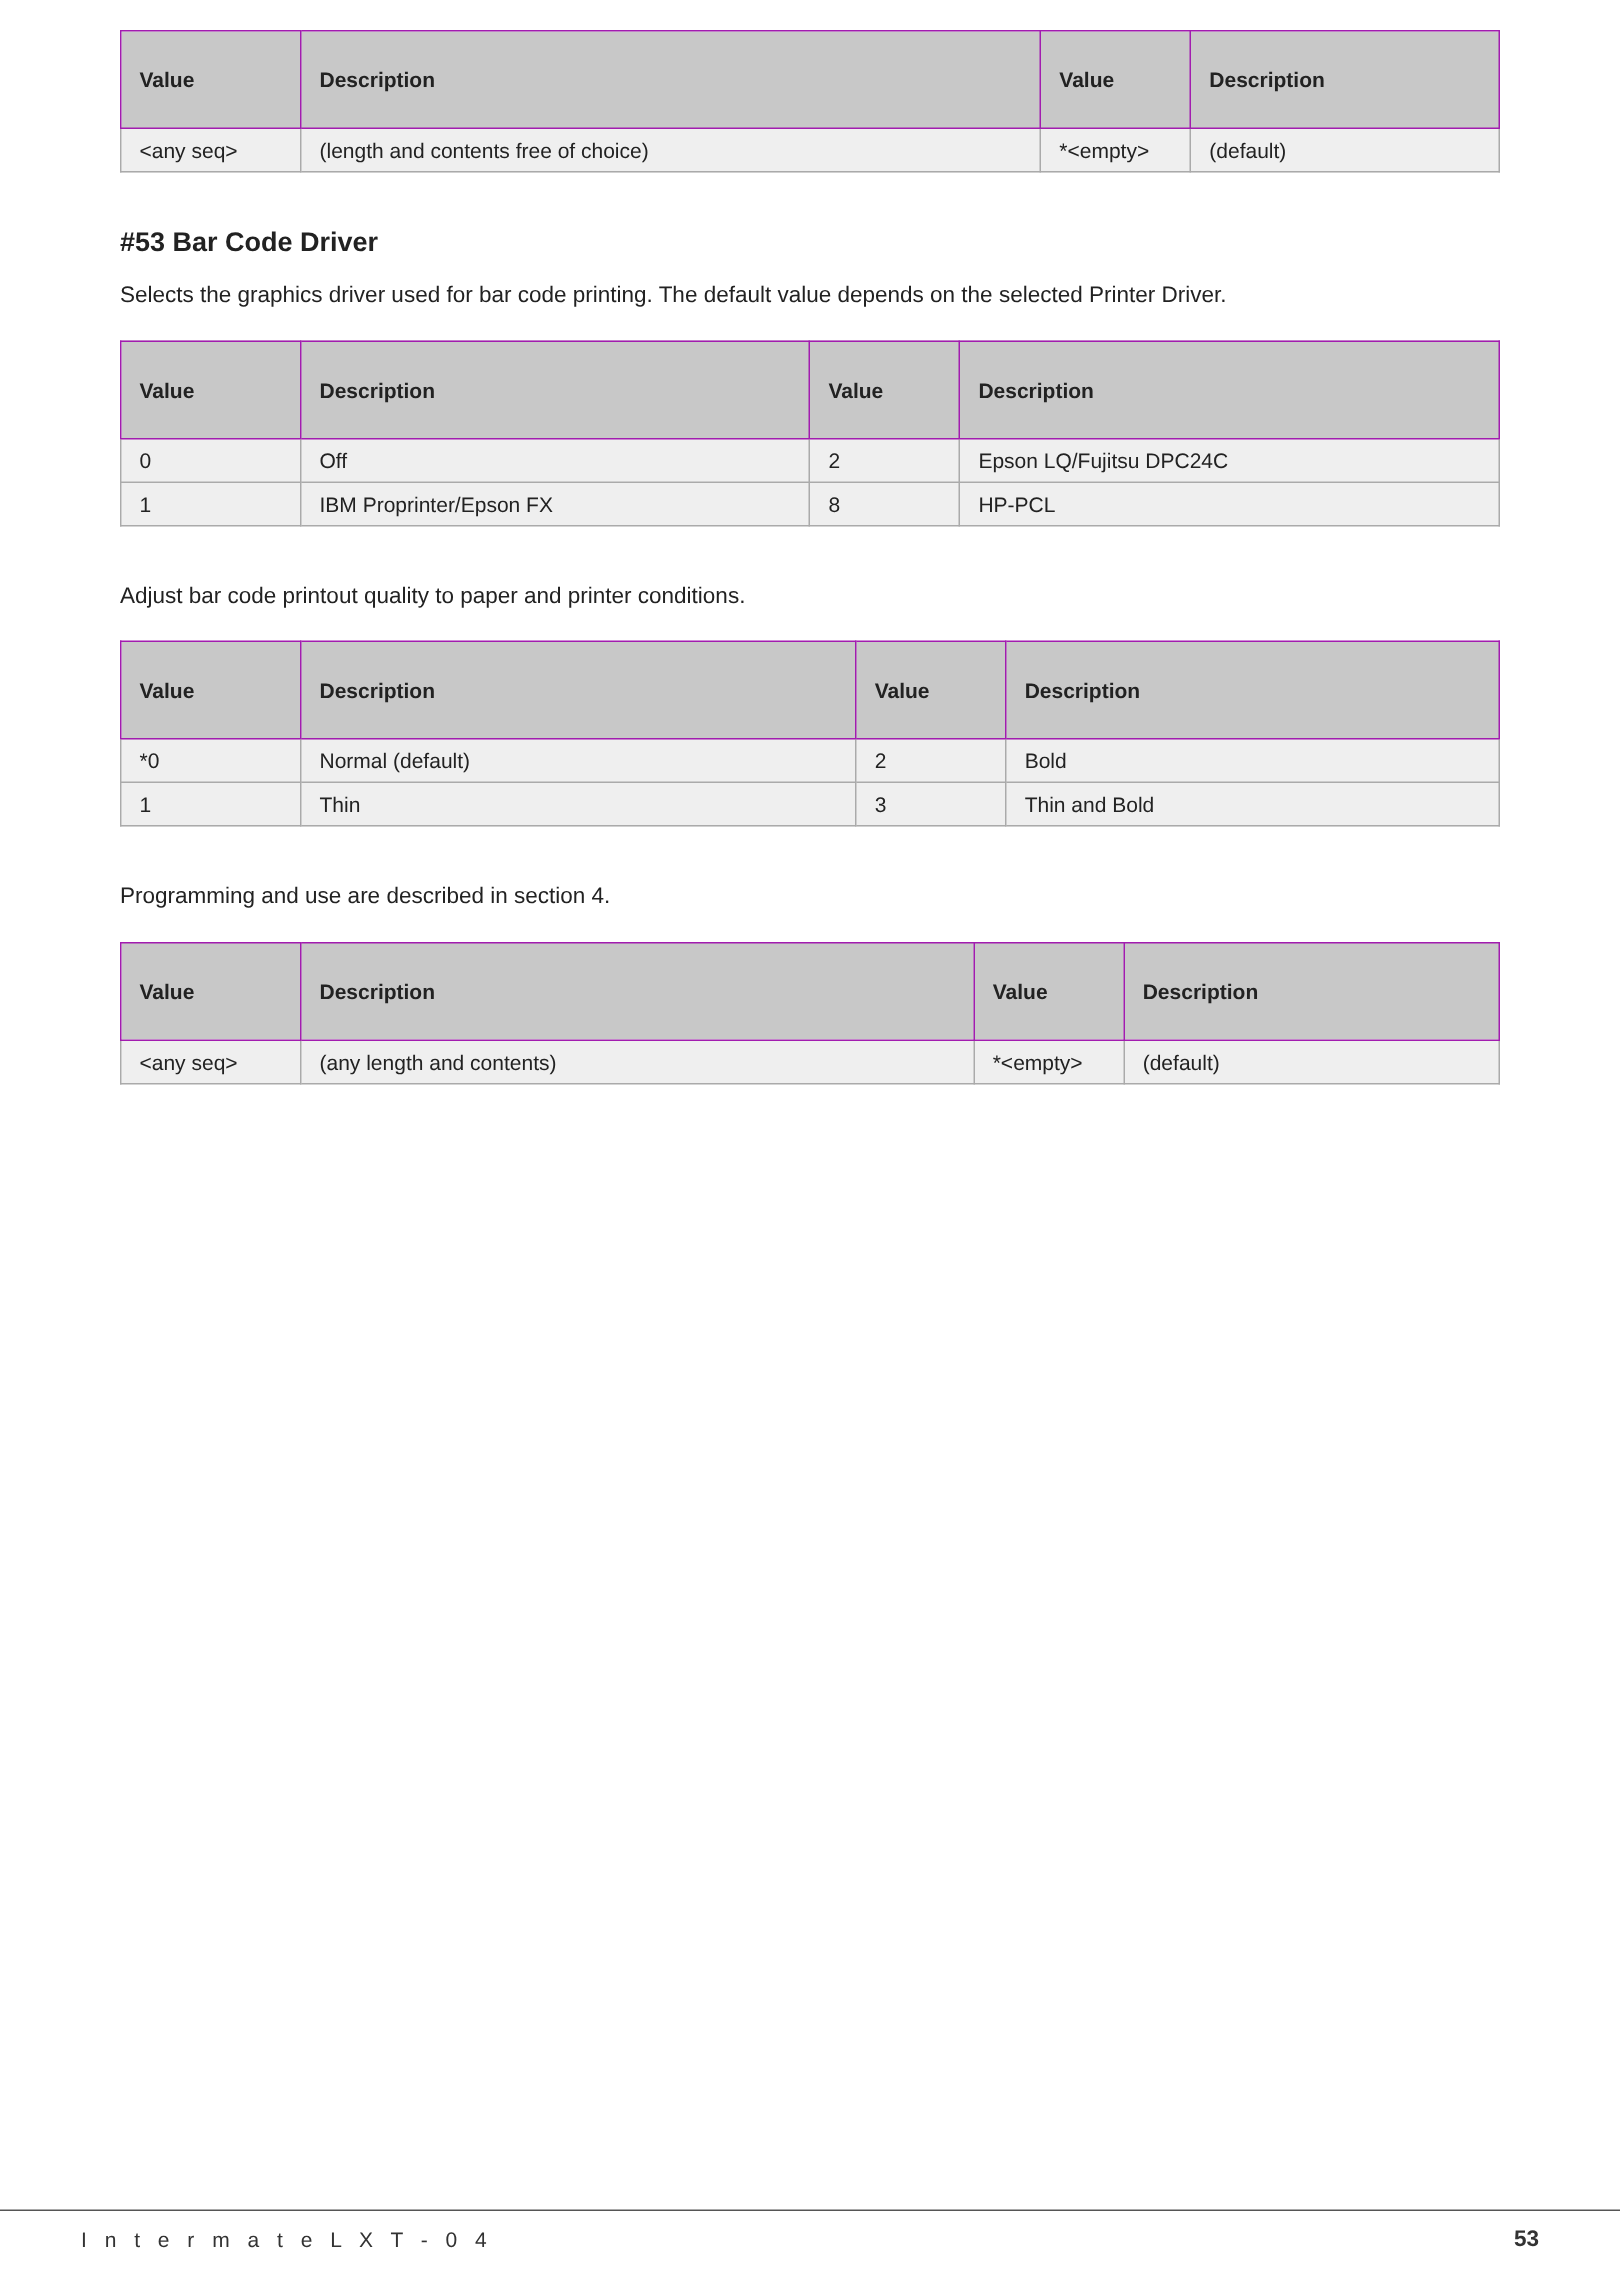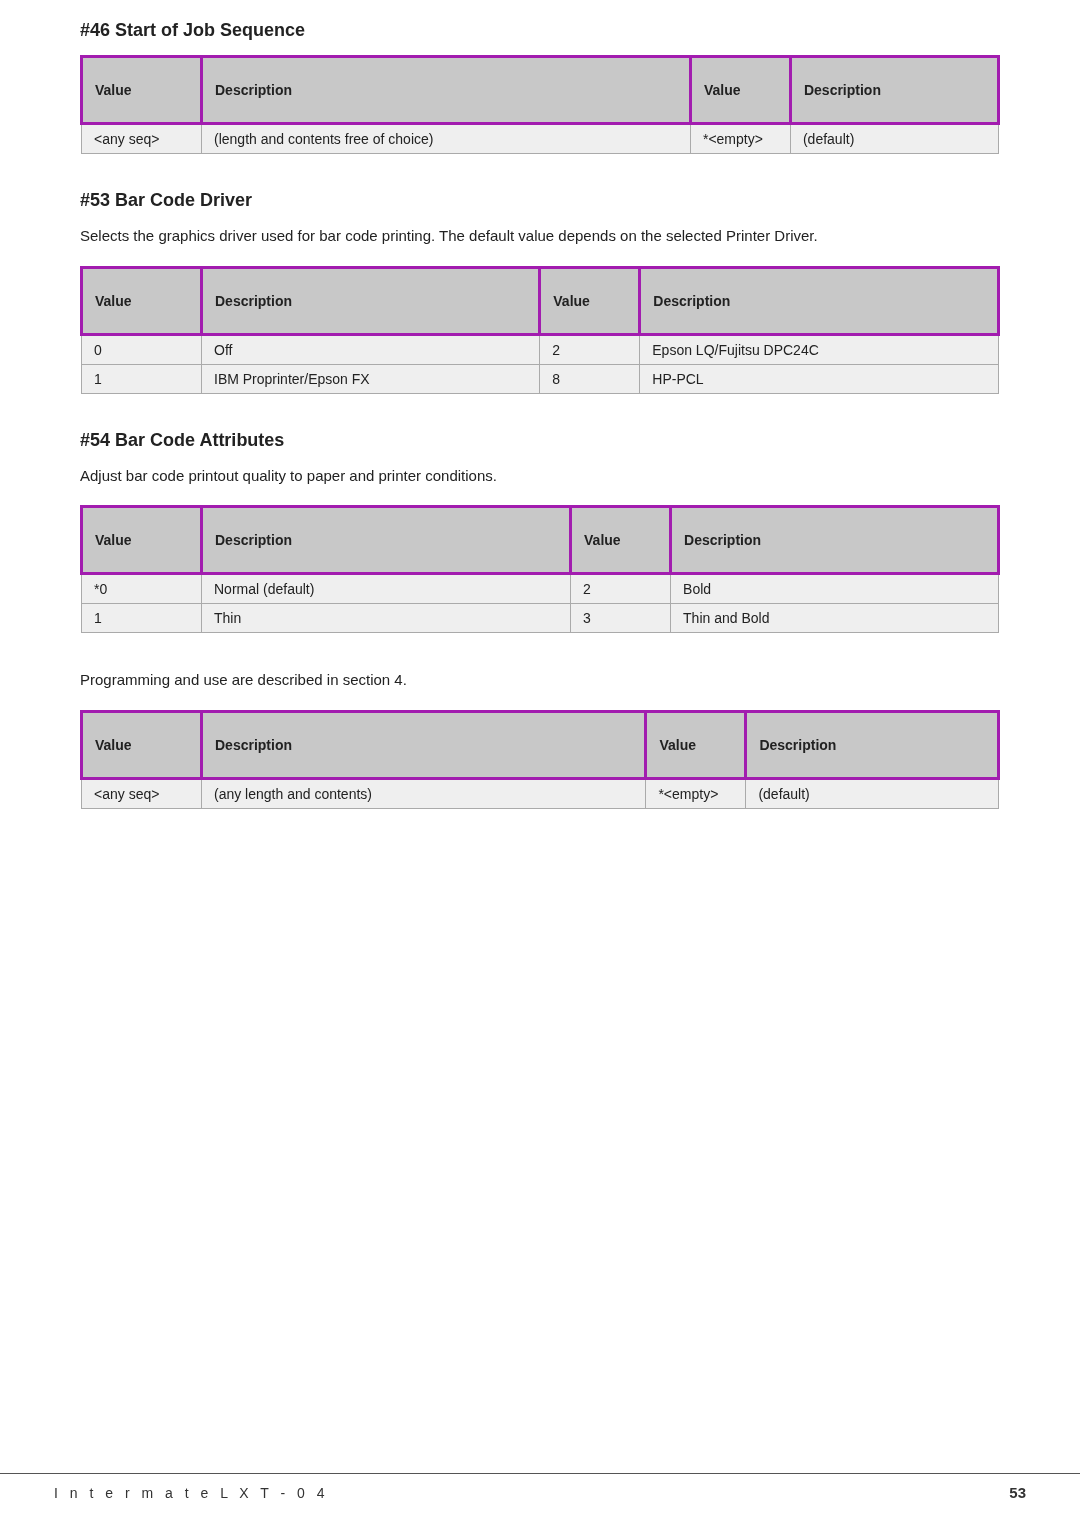--- a/index.html
+++ b/index.html
@@ -61,21 +61,21 @@
       border-collapse: collapse;
       margin-bottom: 8px;
       font-size: 14px;
     }
 
     table th {
       background: #c8c8c8;
       font-weight: bold;
       padding: 24px 12px;
       text-align: left;
-      border: 3px solid #a21caf;
+      border: 1px solid #a21caf;
     }
 
     table td {
       background: #efefef;
       padding: 6px 12px;
       border: 1px solid #aaa;
       vertical-align: top;
     }
 
     .col-value {
@@ -116,21 +116,20 @@
     }
   </style>
 </head>
 <body>
 
 <div class="page">
 
   <div class="content">
 
     <div class="section">
-      <div class="section-heading">#46  Start of Job Sequence</div>
       <table>
         <thead>
           <tr>
             <th class="col-value">Value</th>
             <th class="col-desc">Description</th>
             <th class="col-value2">Value</th>
             <th class="col-desc">Description</th>
           </tr>
         </thead>
         <tbody>
@@ -167,21 +166,20 @@
             <td>1</td>
             <td>IBM Proprinter/Epson FX</td>
             <td>8</td>
             <td>HP-PCL</td>
           </tr>
         </tbody>
       </table>
     </div>
 
     <div class="section">
-      <div class="section-heading">#54  Bar Code Attributes</div>
       <div class="section-desc">Adjust bar code printout quality to paper and printer conditions.</div>
       <table>
         <thead>
           <tr>
             <th class="col-value">Value</th>
             <th class="col-desc">Description</th>
             <th class="col-value2">Value</th>
             <th class="col-desc">Description</th>
           </tr>
         </thead>

